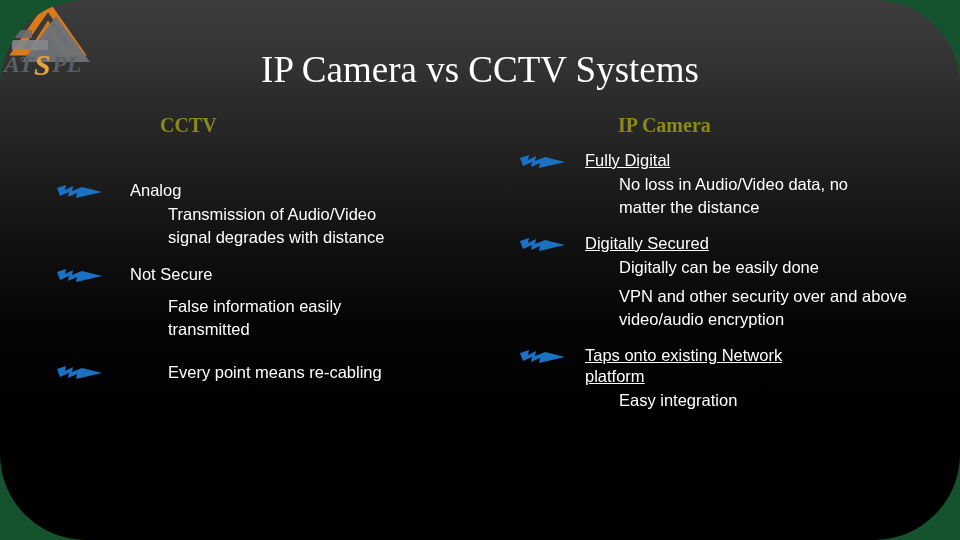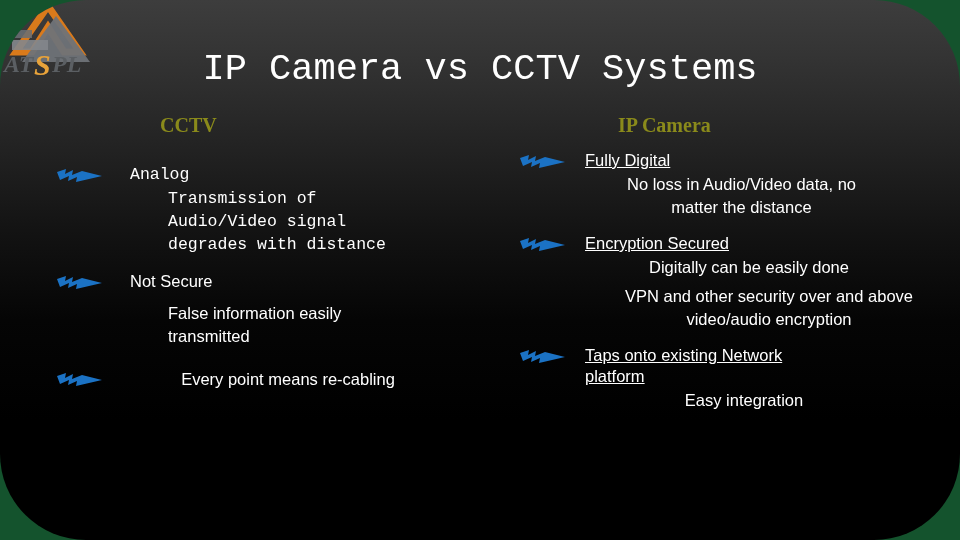--- a/index.html
+++ b/index.html
@@ -54,21 +54,21 @@
 
   
   .title {
     position: absolute;
     left: 0;
     top: 48px;
     width: 960px;
     text-align: center;
     color: #ffffff;
     font-size: 37px;
-    font-family: Liberation Mono, monospace;
+    font-family: Liberation Serif, serif;
     font-weight: normal;
     letter-spacing: 0px;
     white-space: nowrap;
     z-index: 5;
   }
 
   
   .col-head {
     position: absolute;
     top: 114px;
@@ -110,30 +110,30 @@
   .column.right .arrow-icon { left: 14px; }
   .arrow-icon svg { display: block; }
 
   .lvl2 {
     color: #ffffff;
     font-size: 16.5px;
     line-height: 23px;
     padding-left: 128px;
     margin-top: 1px;
   }
-  .column.right .lvl2 { padding-left: 114px; text-align: center; }
-
-  
-  .column.left .g1 { margin-top: 14px; font-family: Liberation Mono, monospace; }
+  .column.right .lvl2 { padding-left: 114px; }
+
+  
+  .column.left .g1 { margin-top: 30px; }
   .column.left .g1 .lvl2 { width: 250px; }
   .column.left .g2 { margin-top: 15px; }
   .column.left .g2 .lvl2 { width: 255px; }
   .column.left .g2 .lvl2.two { margin-top: 10px; }
   .column.left .g3 { margin-top: 20px; }
-  .column.left .g3 .lvl2 { width: 240px; text-align: center; }
+  .column.left .g3 .lvl2 { width: 240px; }
 
   
   .column.right .g1 { margin-top: 0px; }
   .column.right .g1 .lvl2 { width: 245px; }
   .column.right .g2 { margin-top: 14px; }
   .column.right .g2 .lvl2 { width: 260px; }
   .column.right .g2 .lvl2.two { margin-top: 6px; }
   .column.right .g2 .lvl2.wide { width: 300px; }
   .column.right .g3 { margin-top: 14px; }
   .column.right .g3 .lvl1 { width: 258px; }
@@ -217,21 +217,21 @@
         <div class="lvl2">No loss in Audio/Video data, no matter the distance</div>
       </div>
 
       <div class="group g2">
         <div class="lvl1">
           <span class="arrow-icon">
             <svg width="46" height="16" viewBox="0 0 46 16" xmlns="http://www.w3.org/2000/svg">
               <path d="M1 4 L10 1 L9 6 L17 2 L16 7 L26 3 L46 8 L20 14 L21 9 L12 13 L13 8 L4 12 Z" fill="#1b72c4"></path>
             </svg>
           </span>
-          <span>Encryption Secured</span>
+          <span>Digitally Secured</span>
         </div>
         <div class="lvl2 one">Digitally can be easily done</div>
         <div class="lvl2 two wide">VPN and other security over and above video/audio encryption</div>
       </div>
 
       <div class="group g3">
         <div class="lvl1">
           <span class="arrow-icon">
             <svg width="46" height="16" viewBox="0 0 46 16" xmlns="http://www.w3.org/2000/svg">
               <path d="M1 4 L10 1 L9 6 L17 2 L16 7 L26 3 L46 8 L20 14 L21 9 L12 13 L13 8 L4 12 Z" fill="#1b72c4"></path>

